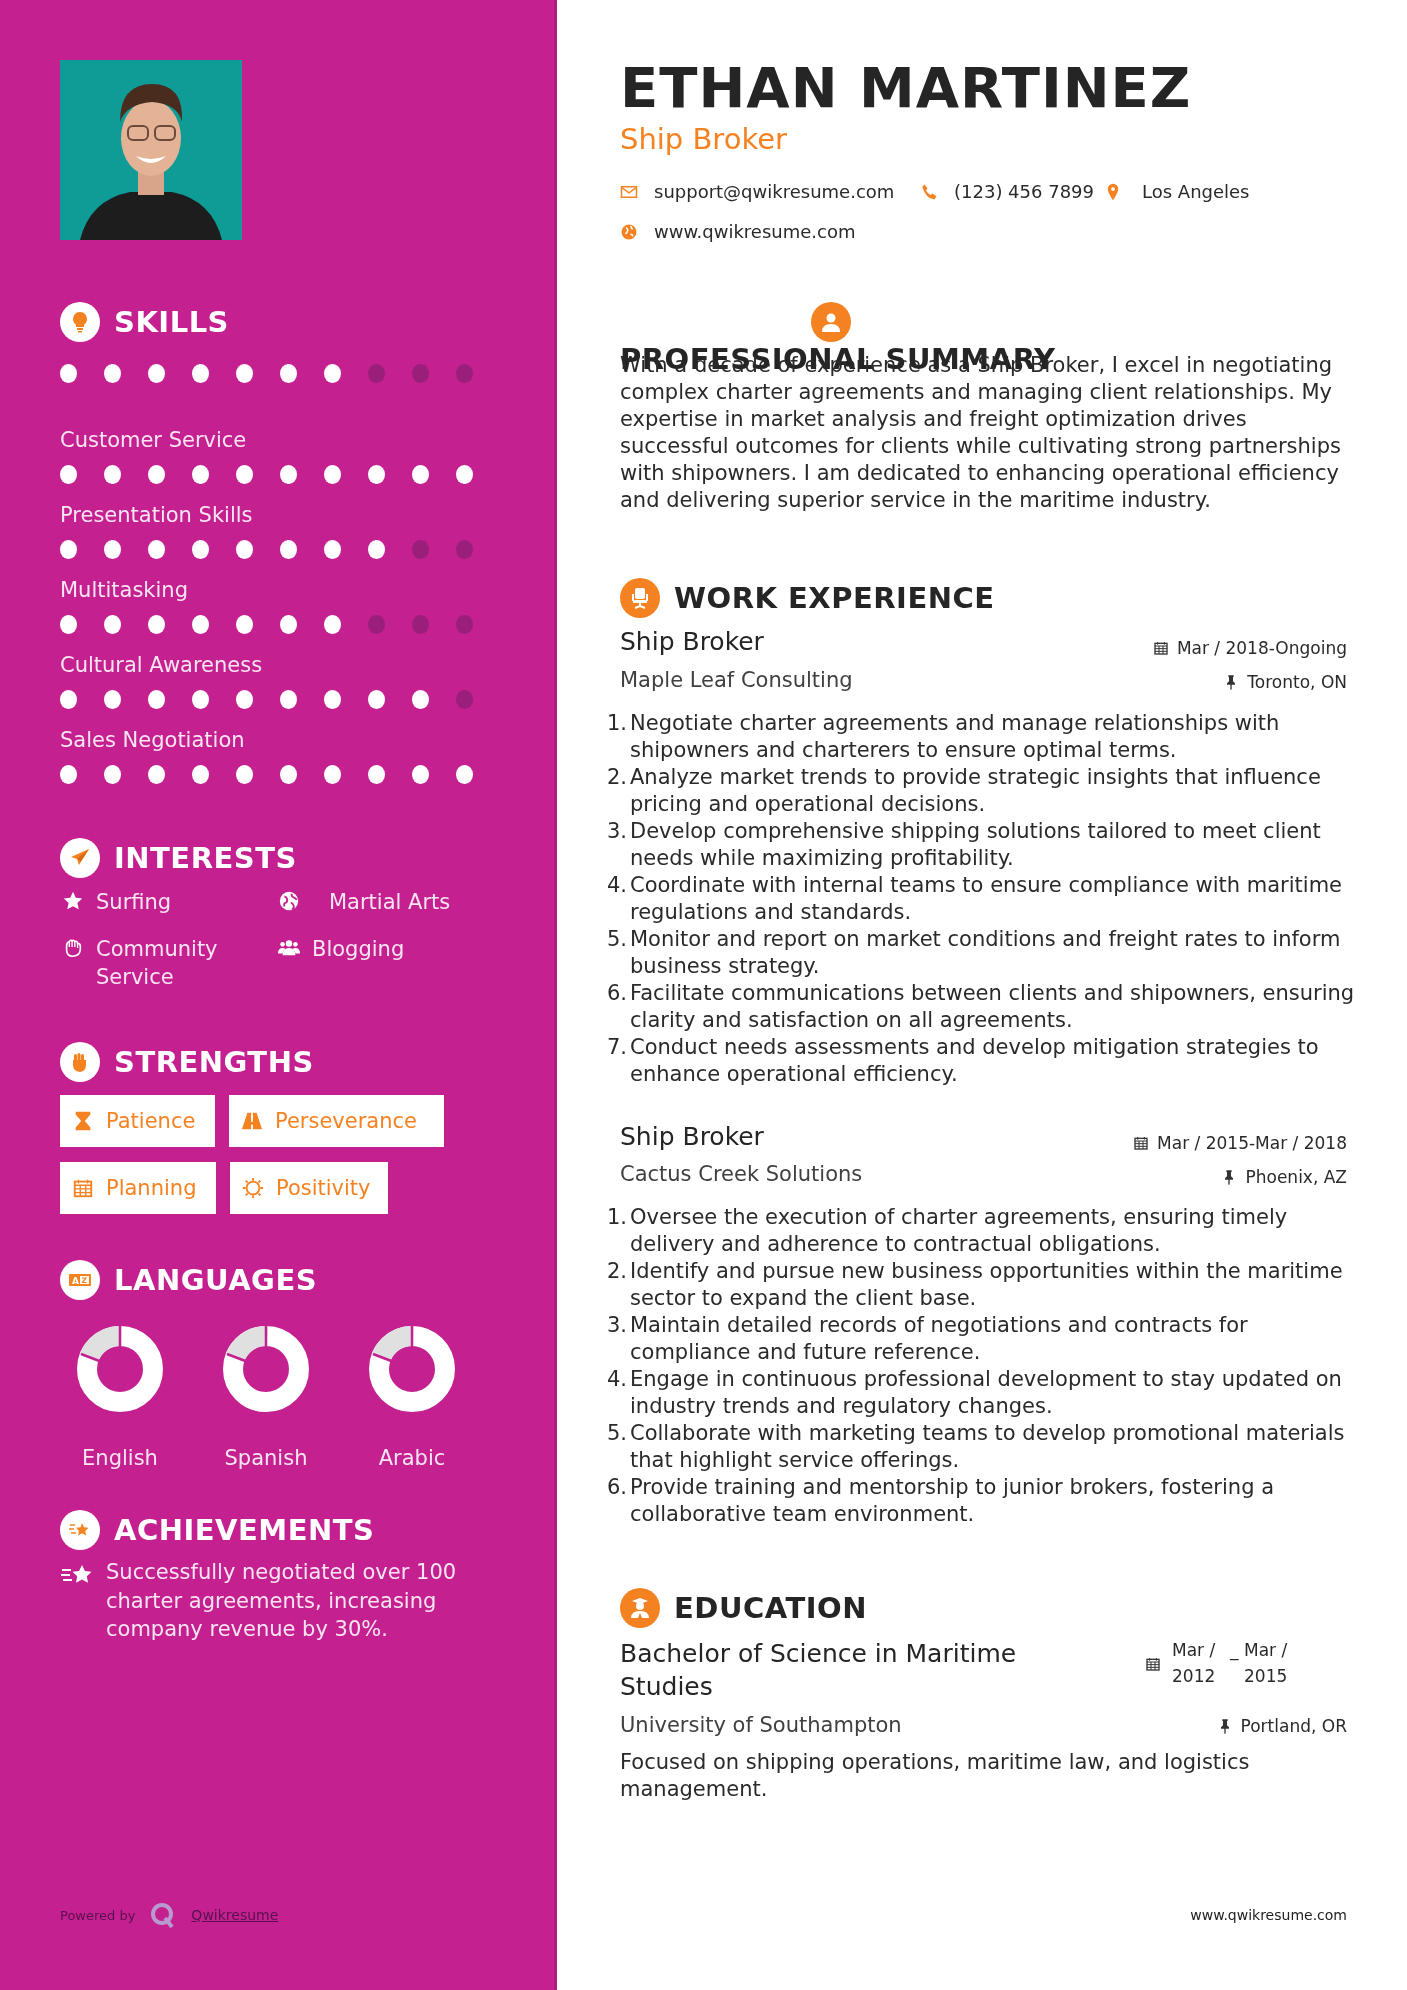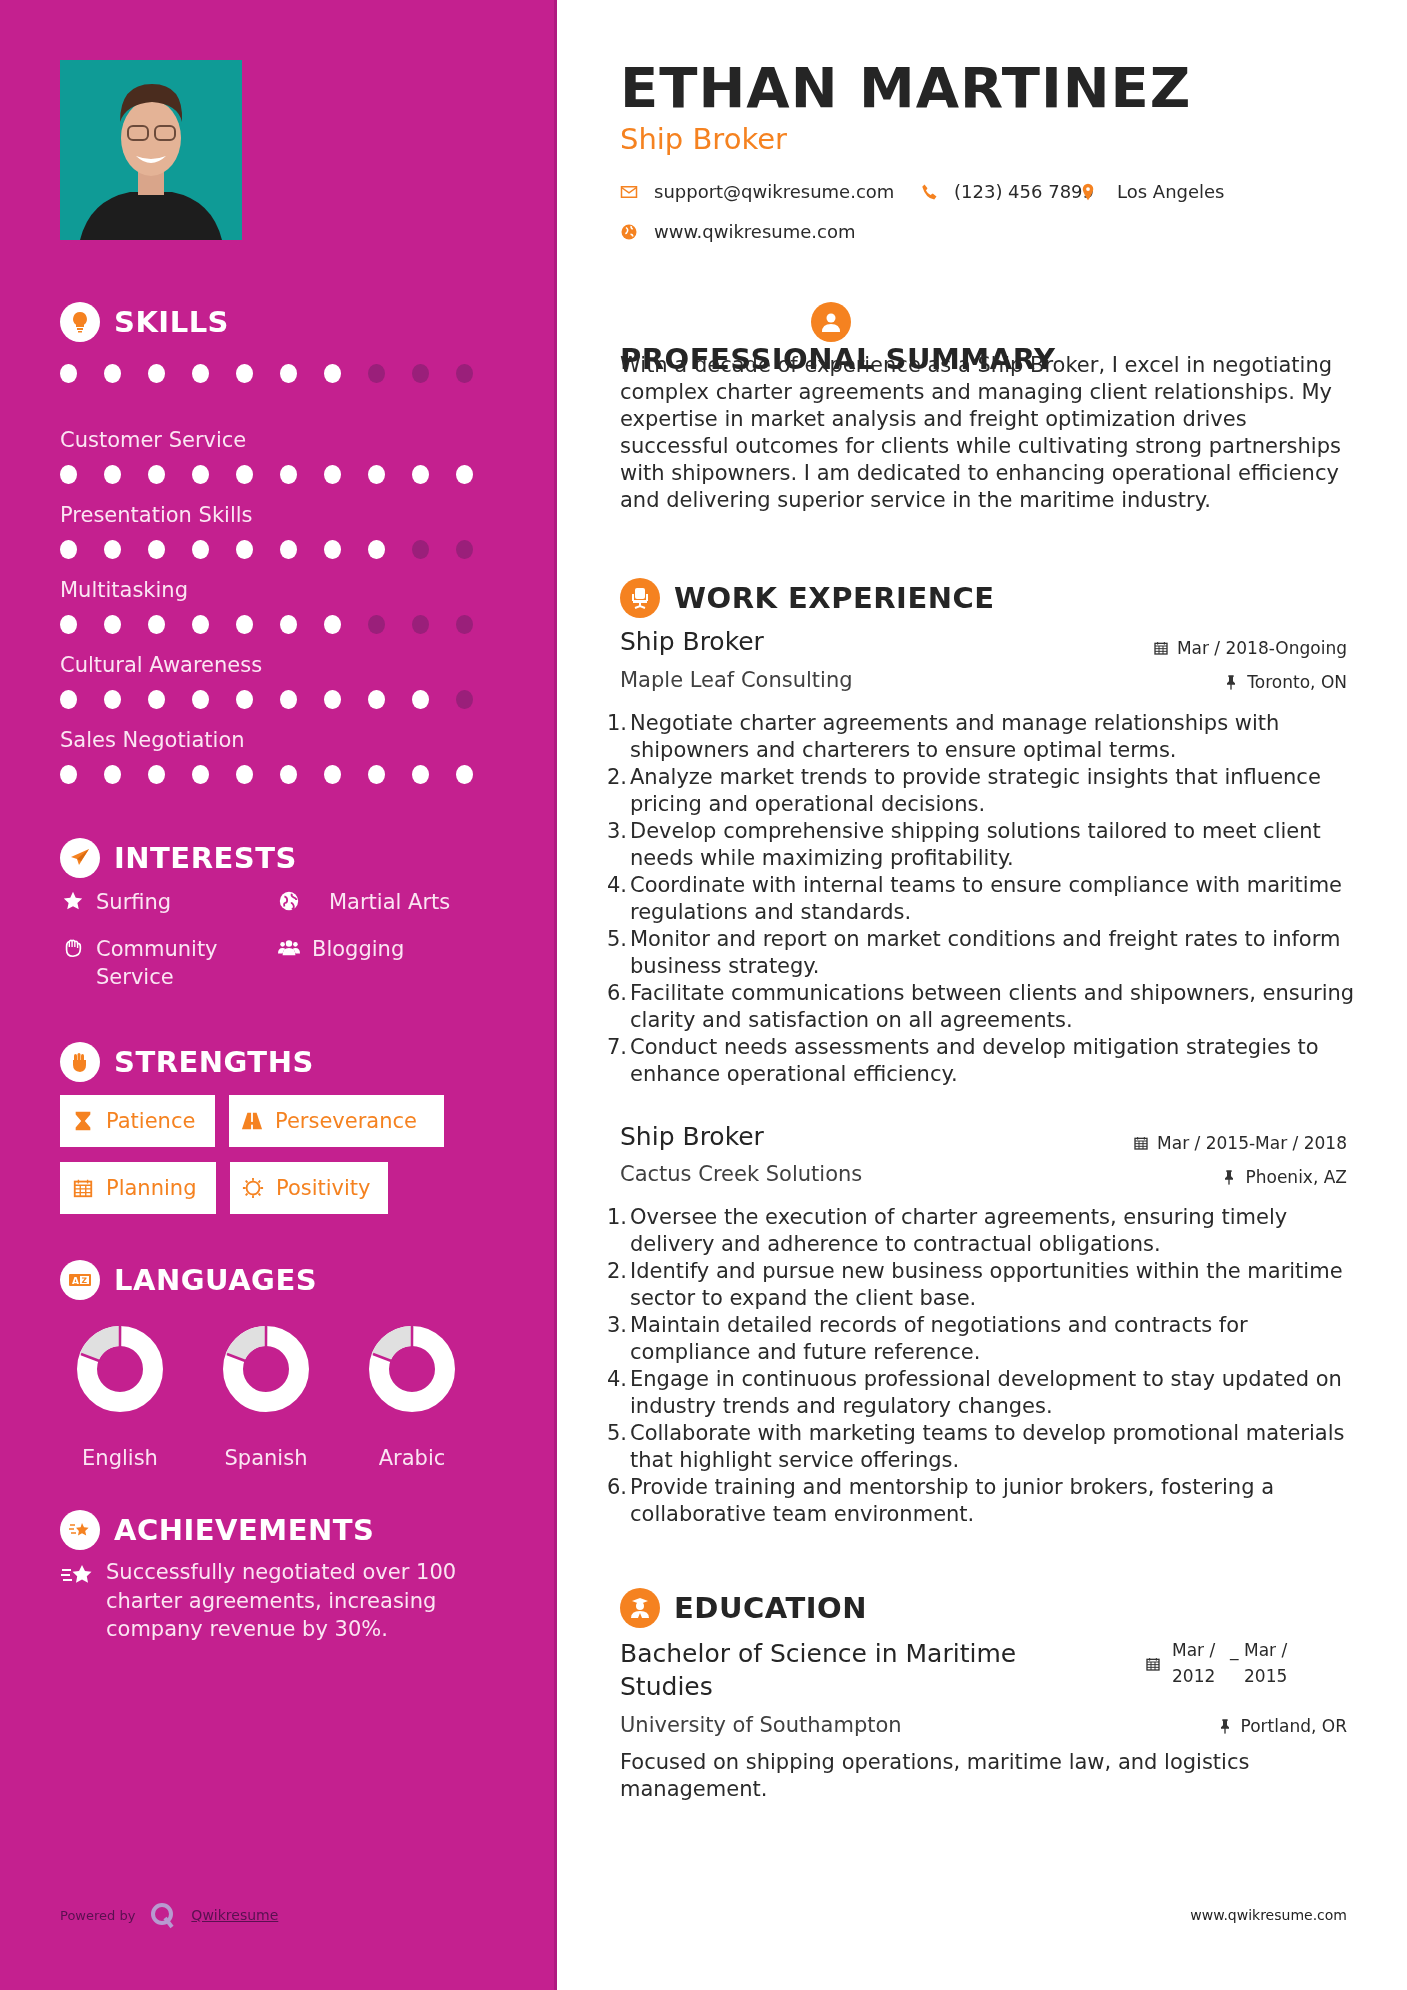--- a/index.html
+++ b/index.html
@@ -356,21 +356,21 @@
         <path d="M2 6l10 7 10-7" fill="none" stroke="#f58220" stroke-width="2"></path>
       </svg>
     <span>support@qwikresume.com</span>
   </div>
   <div class="contact" style="left:363px; top:181px;">
     <svg viewBox="0 0 24 24">
         <path d="M6 2l4 5-2 3q2 4 6 6l3-2 5 4-3 4Q8 21 3 5z" fill="#f58220"></path>
       </svg>
     <span>(123) 456 7899</span>
   </div>
-  <div class="contact" style="left:522px; top:181px;">
+  <div class="contact" style="left:547px; top:181px;">
     <svg viewBox="0 0 24 24" style="margin-right:20px;">
         <path d="M12 1a7 7 0 0 0-7 7c0 5 7 15 7 15s7-10 7-15a7 7 0 0 0-7-7z" fill="#f58220"></path>
         <circle cx="12" cy="8" r="2.5" fill="#fff"></circle>
       </svg>
     <span>Los Angeles</span>
   </div>
   <div class="contact" style="left:63px; top:221px;">
     <svg viewBox="0 0 24 24">
         <circle cx="12" cy="12" r="10" fill="#f58220"></circle>
         <path d="M8 6q3 2 2 5t-3 3M15 4q-1 3 2 4M14 15q3 0 3 3" stroke="#fff" stroke-width="2" fill="none"></path>

